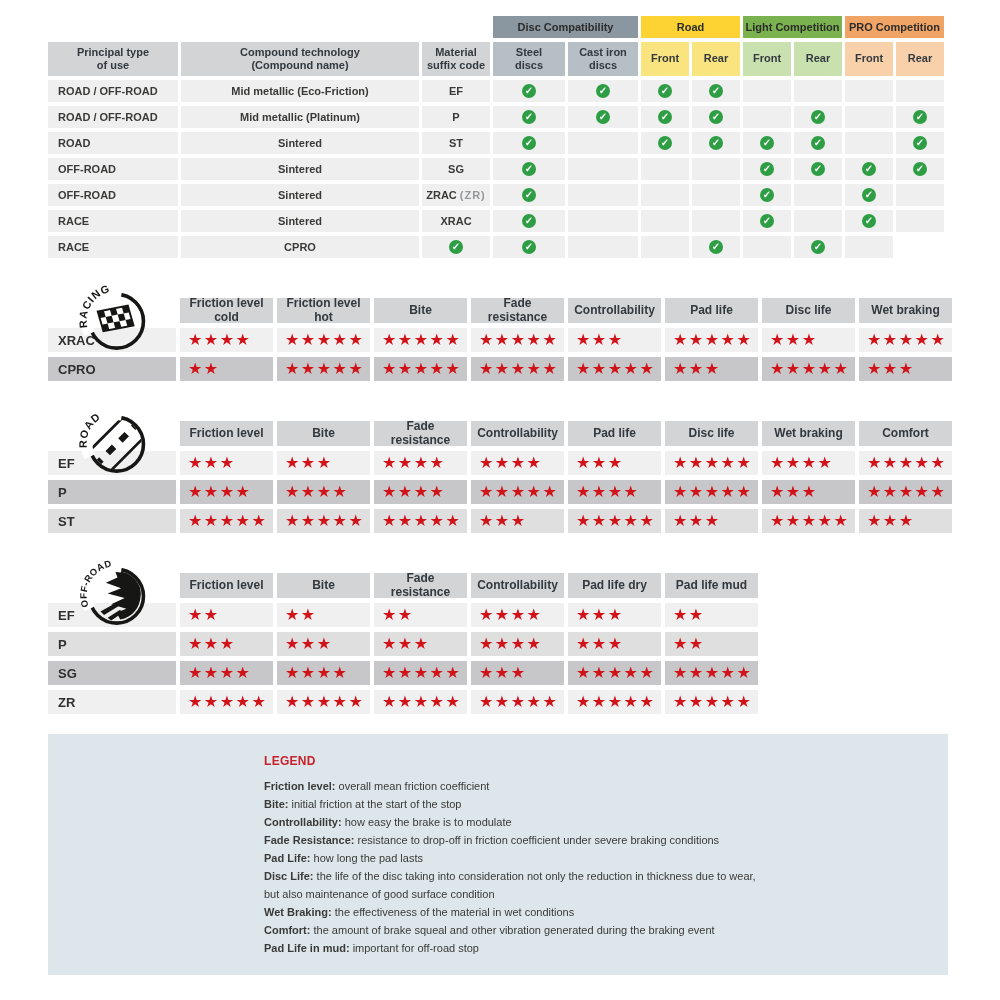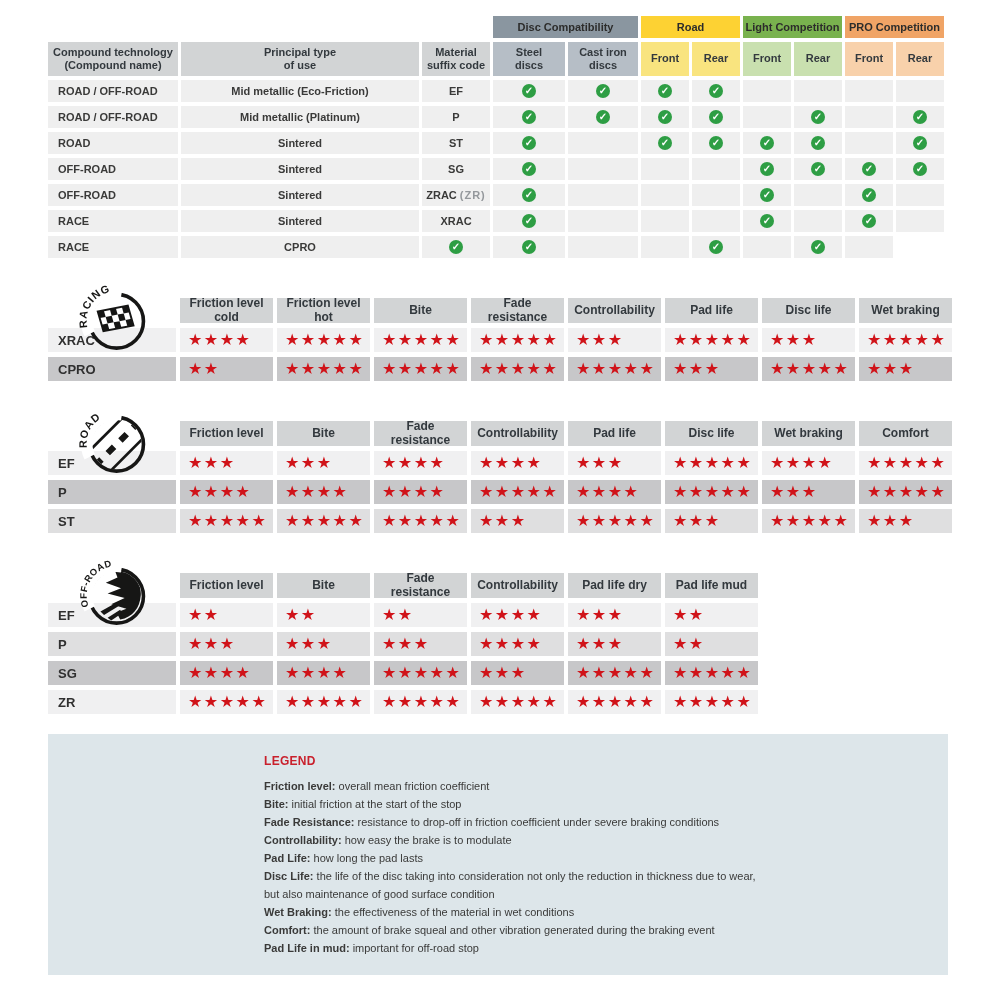--- a/index.html
+++ b/index.html
@@ -43,24 +43,24 @@
 
 <div class="page">
 
   <section>
     <div class="compat-grid">
         <div class="band-spacer" style="grid-column: 1 / span 3;"></div>
         <div class="band" style="background: rgb(138, 150, 160);">Disc Compatibility</div>
         <div class="band" style="background: rgb(253, 210, 51);">Road</div>
         <div class="band" style="background: rgb(121, 178, 78);">Light Competition</div>
         <div class="band" style="background: rgb(240, 164, 102);">PRO Competition</div>
+        <div class="hcell main">Principal type
+of use</div>
         <div class="hcell main">Compound technology
 (Compound name)</div>
-        <div class="hcell main">Principal type
-of use</div>
         <div class="hcell main">Material
 suffix code</div>
         <div class="hcell" style="background: rgb(182, 190, 198);">Steel
 discs</div>
         <div class="hcell" style="background: rgb(182, 190, 198);">Cast iron
 discs</div>
         <div class="hcell" style="background: rgb(249, 228, 127);">Front</div>
         <div class="hcell" style="background: rgb(249, 228, 127);">Rear</div>
         <div class="hcell" style="background: rgb(201, 224, 175);">Front</div>
         <div class="hcell" style="background: rgb(201, 224, 175);">Rear</div>
@@ -511,22 +511,22 @@
           <span class="stars">★★★★★</span>
         </div>
       </div>
   </section>
 
   <section class="legend-panel">
     <div class="legend-title">LEGEND</div>
     <div>
         <div class="lrow"><span class="lterm">Friction level: </span><span class="ldesc">overall mean friction coefficient</span></div>
         <div class="lrow"><span class="lterm">Bite: </span><span class="ldesc">initial friction at the start of the stop</span></div>
+        <div class="lrow"><span class="lterm">Controllability: </span><span class="ldesc">how easy the brake is to modulate</span></div>
         <div class="lrow"><span class="lterm">Fade Resistance: </span><span class="ldesc">resistance to drop-off in friction coefficient under severe braking conditions</span></div>
-        <div class="lrow"><span class="lterm">Controllability: </span><span class="ldesc">how easy the brake is to modulate</span></div>
         <div class="lrow"><span class="lterm">Pad Life: </span><span class="ldesc">how long the pad lasts</span></div>
         <div class="lrow"><span class="lterm">Disc Life: </span><span class="ldesc">the life of the disc taking into consideration not only the reduction in thickness due to wear,</span></div>
         <div class="lrow"><span class="ldesc">but also maintenance of good surface condition</span></div>
         <div class="lrow"><span class="lterm">Wet Braking: </span><span class="ldesc">the effectiveness of the material in wet conditions</span></div>
         <div class="lrow"><span class="lterm">Comfort: </span><span class="ldesc">the amount of brake squeal and other vibration generated during the braking event</span></div>
         <div class="lrow"><span class="lterm">Pad Life in mud: </span><span class="ldesc">important for off-road stop</span></div>
       </div>
   </section>
 
 </div>

